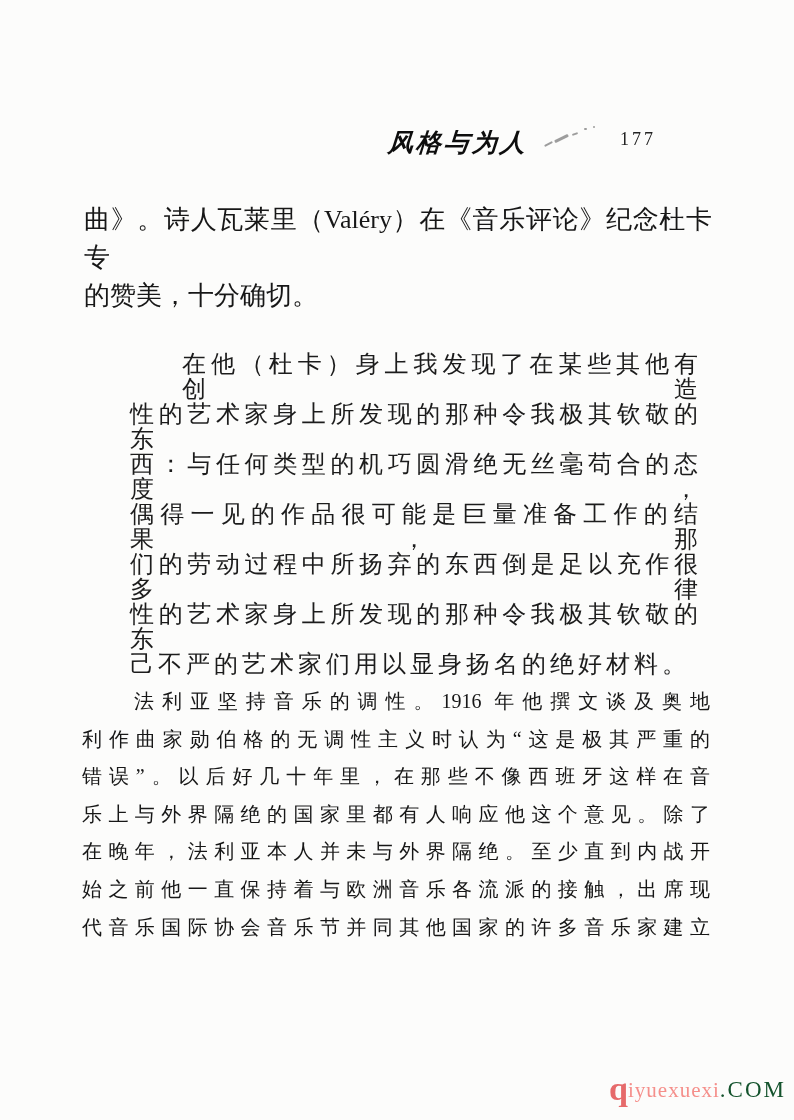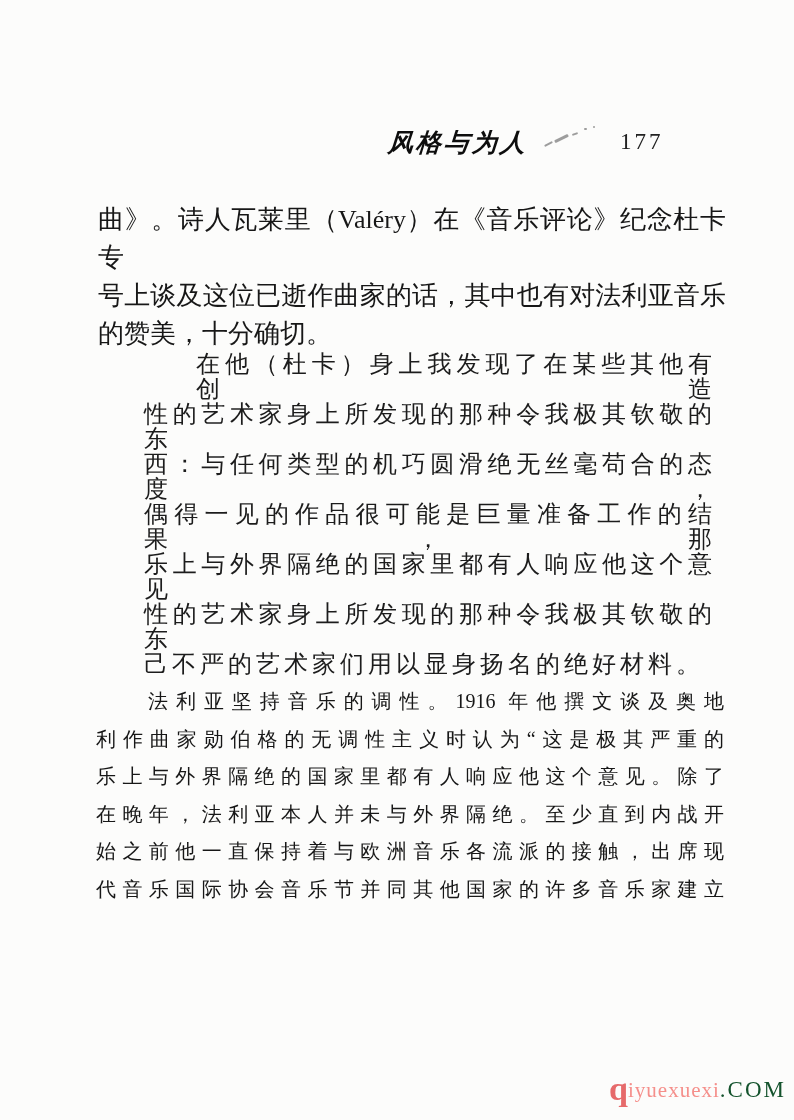--- a/index.html
+++ b/index.html
@@ -14,31 +14,31 @@
   
   .running-head{
     position:absolute;left:388px;top:126px;
     font-size:25px;font-weight:700;font-style:italic;
     letter-spacing:3px;color:#0d0d0d;
     transform:skewX(-4deg);
     white-space:nowrap;
   }
   .page-number{
     position:absolute;left:620px;top:129px;
-    font-size:23px;letter-spacing:3px;color:#222;
+    font-size:18px;letter-spacing:3px;color:#222;
   }
   .smudge{position:absolute;left:543px;top:126px;width:62px;height:26px;}
   .smudge i{position:absolute;display:block;background:#7d7d7d;opacity:.75;border-radius:1px;}
   .smudge i:nth-child(1){left:1px;top:17px;width:9px;height:2px;transform:rotate(-28deg);}
   .smudge i:nth-child(2){left:11px;top:11px;width:15px;height:3px;transform:rotate(-26deg);}
   .smudge i:nth-child(3){left:29px;top:7px;width:6px;height:2px;transform:rotate(-20deg);}
   .smudge i:nth-child(4){left:41px;top:2px;width:3px;height:2px;}
   .smudge i:nth-child(5){left:50px;top:0;width:2px;height:2px;}
   
-  .para,.quote{position:absolute;white-space:normal;margin-left:14px;}
+  .para,.quote{position:absolute;white-space:normal;}
   .ln{white-space:nowrap;}
   .j{text-align:justify;text-align-last:justify;-moz-text-align-last:justify;white-space:normal;}
   .p1{left:84px;top:201px;width:628px;font-size:26px;line-height:38px;}
   .quote{left:130px;top:352px;width:572px;font-size:24px;line-height:25px;letter-spacing:4px;color:#1c1c1c;}
   .quote .indent{padding-left:52px;}
   .p2{left:82px;top:683px;width:628px;font-size:20px;line-height:37.6px;}
   .p2 .indent,.p1 .indent{padding-left:52px;}
   
   .watermark{
     position:absolute;right:8px;bottom:14px;
@@ -59,37 +59,37 @@
       <i></i>
       <i></i>
       <i></i>
       <i></i>
       <i></i>
     </span>
   <span class="page-number">177</span>
 
   <div class="para p1">
     <div class="ln j">曲》。诗人瓦莱里（Valéry）在《音乐评论》纪念杜卡专</div>
-    <div class="ln j">号上谈及这位已逝作曲家的话，其中也有对法利亚音乐</div>
     <div class="ln">的赞美，十分确切。</div>
   </div>
 
   <div class="quote">
     <div class="ln j indent">在他（杜卡）身上我发现了在某些其他有创造</div>
     <div class="ln j">性的艺术家身上所发现的那种令我极其钦敬的东</div>
     <div class="ln j">西：与任何类型的机巧圆滑绝无丝毫苟合的态度，</div>
     <div class="ln j">偶得一见的作品很可能是巨量准备工作的结果，那</div>
-    <div class="ln j">乐上与外界隔绝的国家里都有人响应他这个意见</div>
+    <div class="ln j">们的劳动过程中所扬弃的东西倒是足以充作很多律</div>
     <div class="ln j">性的艺术家身上所发现的那种令我极其钦敬的东</div>
     <div class="ln">己不严的艺术家们用以显身扬名的绝好材料。</div>
   </div>
 
   <div class="para p2">
     <div class="ln j indent">法利亚坚持音乐的调性。1916 年他撰文谈及奥地</div>
     <div class="ln j">利作曲家勋伯格的无调性主义时认为“这是极其严重的</div>
+    <div class="ln j">错误”。以后好几十年里，在那些不像西班牙这样在音</div>
     <div class="ln j">乐上与外界隔绝的国家里都有人响应他这个意见。除了</div>
     <div class="ln j">在晚年，法利亚本人并未与外界隔绝。至少直到内战开</div>
     <div class="ln j">始之前他一直保持着与欧洲音乐各流派的接触，出席现</div>
     <div class="ln j">代音乐国际协会音乐节并同其他国家的许多音乐家建立</div>
   </div>
 
   <div class="watermark">
     <span class="wq">q</span><span class="wname">iyuexuexi</span><span class="wcom">.COM</span>
   </div>
 

